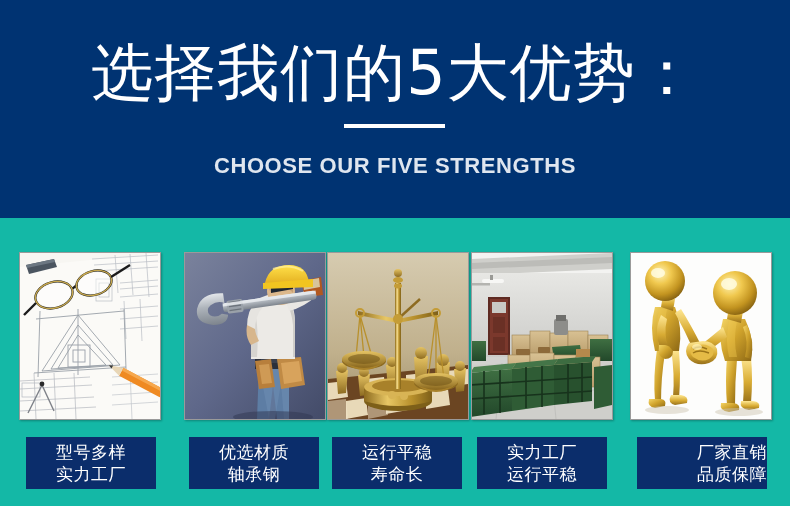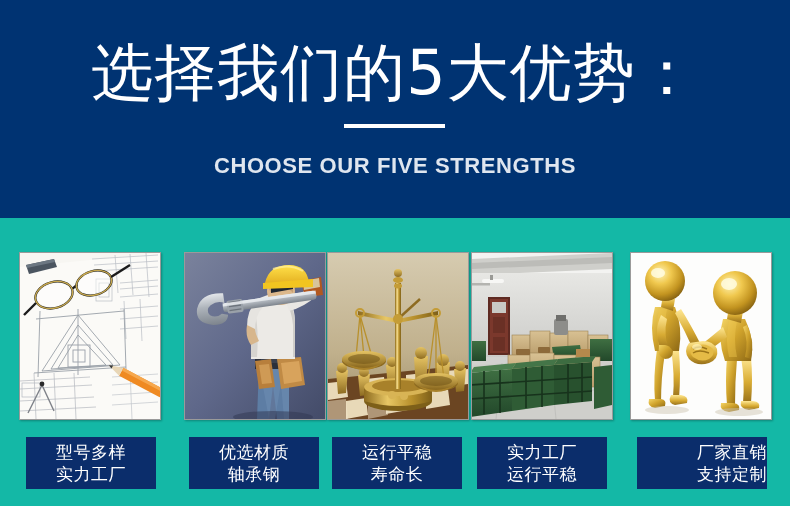--- a/index.html
+++ b/index.html
@@ -624,18 +624,18 @@
               <ellipse cx="66" cy="94" rx="5" ry="3" fill="#fff3ba" opacity="0.7"></ellipse>
             </g>
 
             <ellipse cx="36" cy="157" rx="22" ry="4" fill="#cfc8b4" opacity="0.5"></ellipse>
             <ellipse cx="108" cy="159" rx="24" ry="4" fill="#cfc8b4" opacity="0.5"></ellipse>
           </svg>
         </div>
       </div>
       <div class="chip">
         <span class="chip-line">厂家直销</span>
-        <span class="chip-line">支持定制</span>
+        <span class="chip-line">品质保障</span>
       </div>
     </div>
 
   </div>
 </div>
 
 </body></html>

